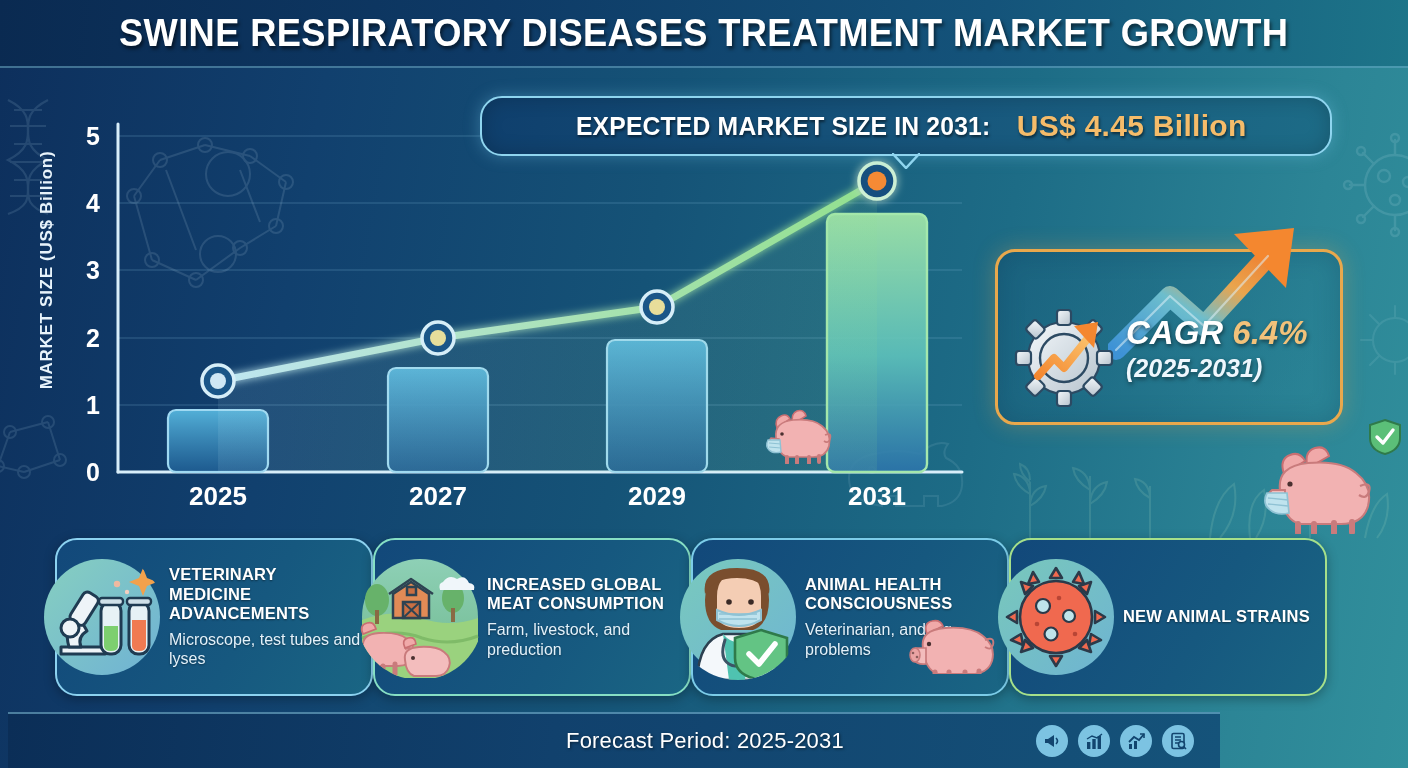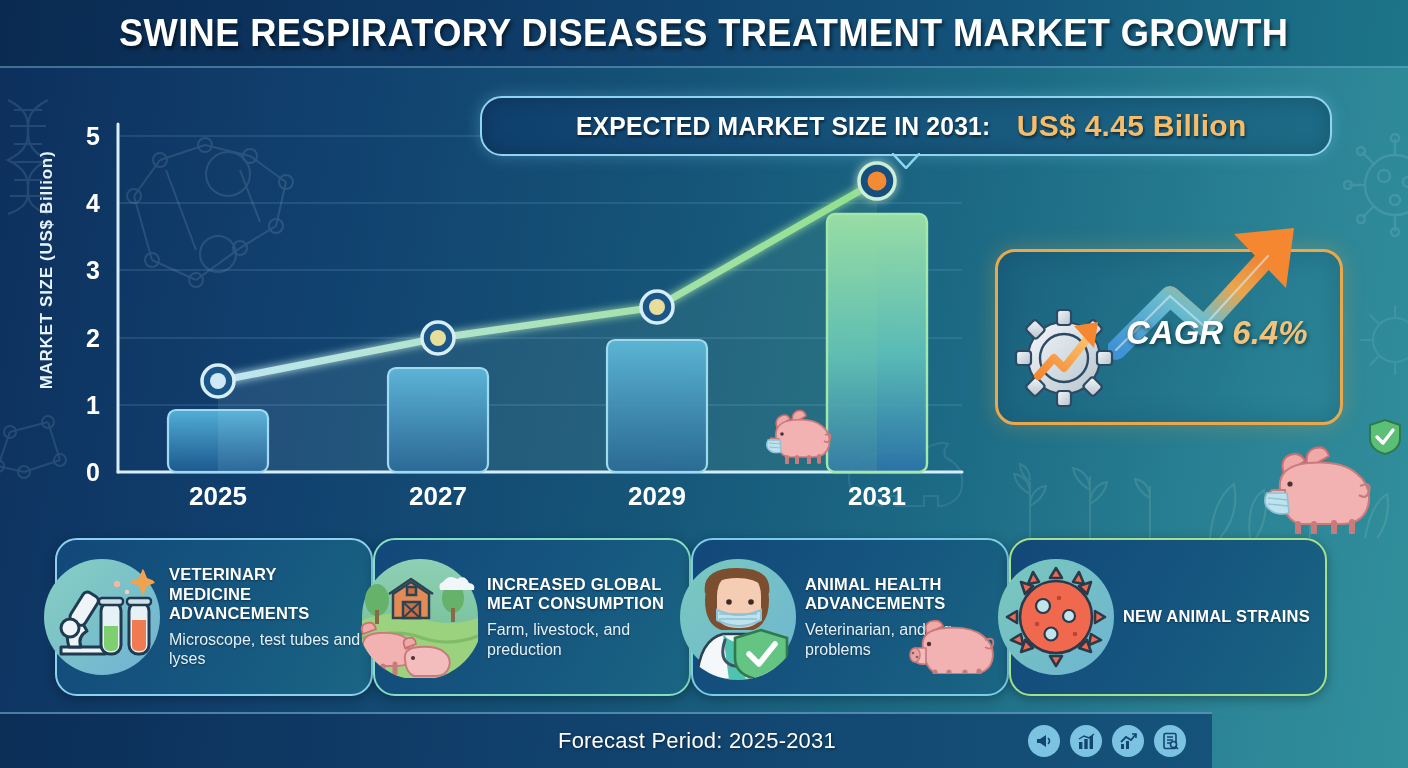--- a/index.html
+++ b/index.html
@@ -113,21 +113,21 @@
     font-size:16.5px; font-weight:bold; color:#ffffff; line-height:1.16;
     letter-spacing:.2px; text-shadow:0 1px 2px rgba(0,0,0,.45);
   }
   .card-sub {
     margin-top:7px; font-size:16px; color:#e3f1fa; line-height:1.21;
     text-shadow:0 1px 2px rgba(0,0,0,.4);
   }
 
   
   #footer {
-    position:absolute; left:0; top:712px; width:1212px; height:56px;
+    position:absolute; left:8px; top:712px; width:1212px; height:56px;
     background:linear-gradient(95deg,#0b2e57 0%,#11416d 45%,#15537a 100%);
     border-top:2px solid rgba(140,205,230,.5);
     display:flex; align-items:center; z-index:6;
   }
   #footer-text {
     position:absolute; left:558px; font-size:22px; color:#ffffff; letter-spacing:.2px;
     text-shadow:1px 1px 3px rgba(0,0,0,.5);
   }
   #footer-icons { position:absolute; right:26px; display:flex; gap:10px; }
   .ficon {
@@ -402,20 +402,21 @@
         <path d="M26 72 L42 54 L52 64 L76 34" fill="none" stroke="url(#gearArr)" stroke-width="8" stroke-linecap="round" stroke-linejoin="round"></path>
         <path d="M62 22 L86 18 L82 44 Z" fill="#f4872f"></path>
       </svg>
     </div>
 
     <div id="cagr-text-wrap">
       <div id="cagr-line1">
         <span>CAGR</span>
         <span class="val">6.4%</span>
       </div>
+      <div id="cagr-line2">(2025-2031)</div>
     </div>
   </div>
 
   <div class="pig-right">
     <svg width="118" height="96" viewBox="0 0 118 96">
       <path d="M26 36 q-5 -15 6 -19 q10 -4 15 6 z" fill="#f0a9a9" stroke="#c96f72" stroke-width="2"></path>
       <path d="M50 30 q-5 -16 7 -20 q11 -3 14 8 z" fill="#f0a9a9" stroke="#c96f72" stroke-width="2"></path>
       <path d="M22 52 q-3 -24 28 -27 q33 -3 48 10 q17 13 12 33 q-5 18 -27 18 l-42 0 q-17 -6 -19 -34z" fill="#f2b2b2" stroke="#c97b7c" stroke-width="2.1"></path>
       <path d="M14 52 q-7 6 -4 14 q5 8 17 6 l0 -20z" fill="#f3bcbc" stroke="#c97b7c" stroke-width="1.9"></path>
       <path d="M9 55 q-5 10 2 16 q7 7 20 4 l-2 -20z" fill="#bfe3ee" stroke="#8fc2d4" stroke-width="1.7"></path>
@@ -541,21 +542,21 @@
             <path d="M50 86 q-6 18 4 24 q10 6 14 -6"></path>
             <circle cx="70" cy="108" r="5" fill="#5d7a8c"></circle>
           </g>
           <g>
             <path d="M86 76 L112 84 L112 104 q0 18 -26 22 q-26 -4 -26 -22 L60 84 Z" fill="#63c484" stroke="#2f7a4a" stroke-width="2.6"></path>
             <path d="M74 100 L84 110 L100 90" fill="none" stroke="#fff" stroke-width="5.5" stroke-linecap="round" stroke-linejoin="round"></path>
           </g>
         </svg>
       </div>
       <div class="card-txt">
-        <div class="card-title">ANIMAL HEALTH ADVANCEMENTS</div>
+        <div class="card-title">ANIMAL HEALTH CONSCIOUSNESS</div>
         <div class="card-sub">Veterinarian, and pig problems</div>
       </div>
 
       <div style="position:absolute;right:10px;bottom:16px;">
         <svg width="92" height="64" viewBox="0 0 92 64">
           <path d="M22 24 q-4 -11 5 -13 q8 -2 11 5 z" fill="#f0a9a9" stroke="#c96f72" stroke-width="1.7"></path>
           <path d="M18 38 q-3 -18 22 -20 q26 -2 38 8 q13 10 9 25 q-4 13 -21 13 l-33 0 q-13 -4 -15 -26z" fill="#f2b2b2" stroke="#c97b7c" stroke-width="1.9"></path>
           <path d="M11 38 q-6 5 -3 11 q4 6 13 5 l0 -16z" fill="#f3bcbc" stroke="#c97b7c" stroke-width="1.7"></path>
           <ellipse cx="10" cy="45" rx="5" ry="7" fill="#eaa3a3" stroke="#c97b7c" stroke-width="1.5"></ellipse>
           <circle cx="8" cy="43" r="1.3" fill="#8a5b5b"></circle>

